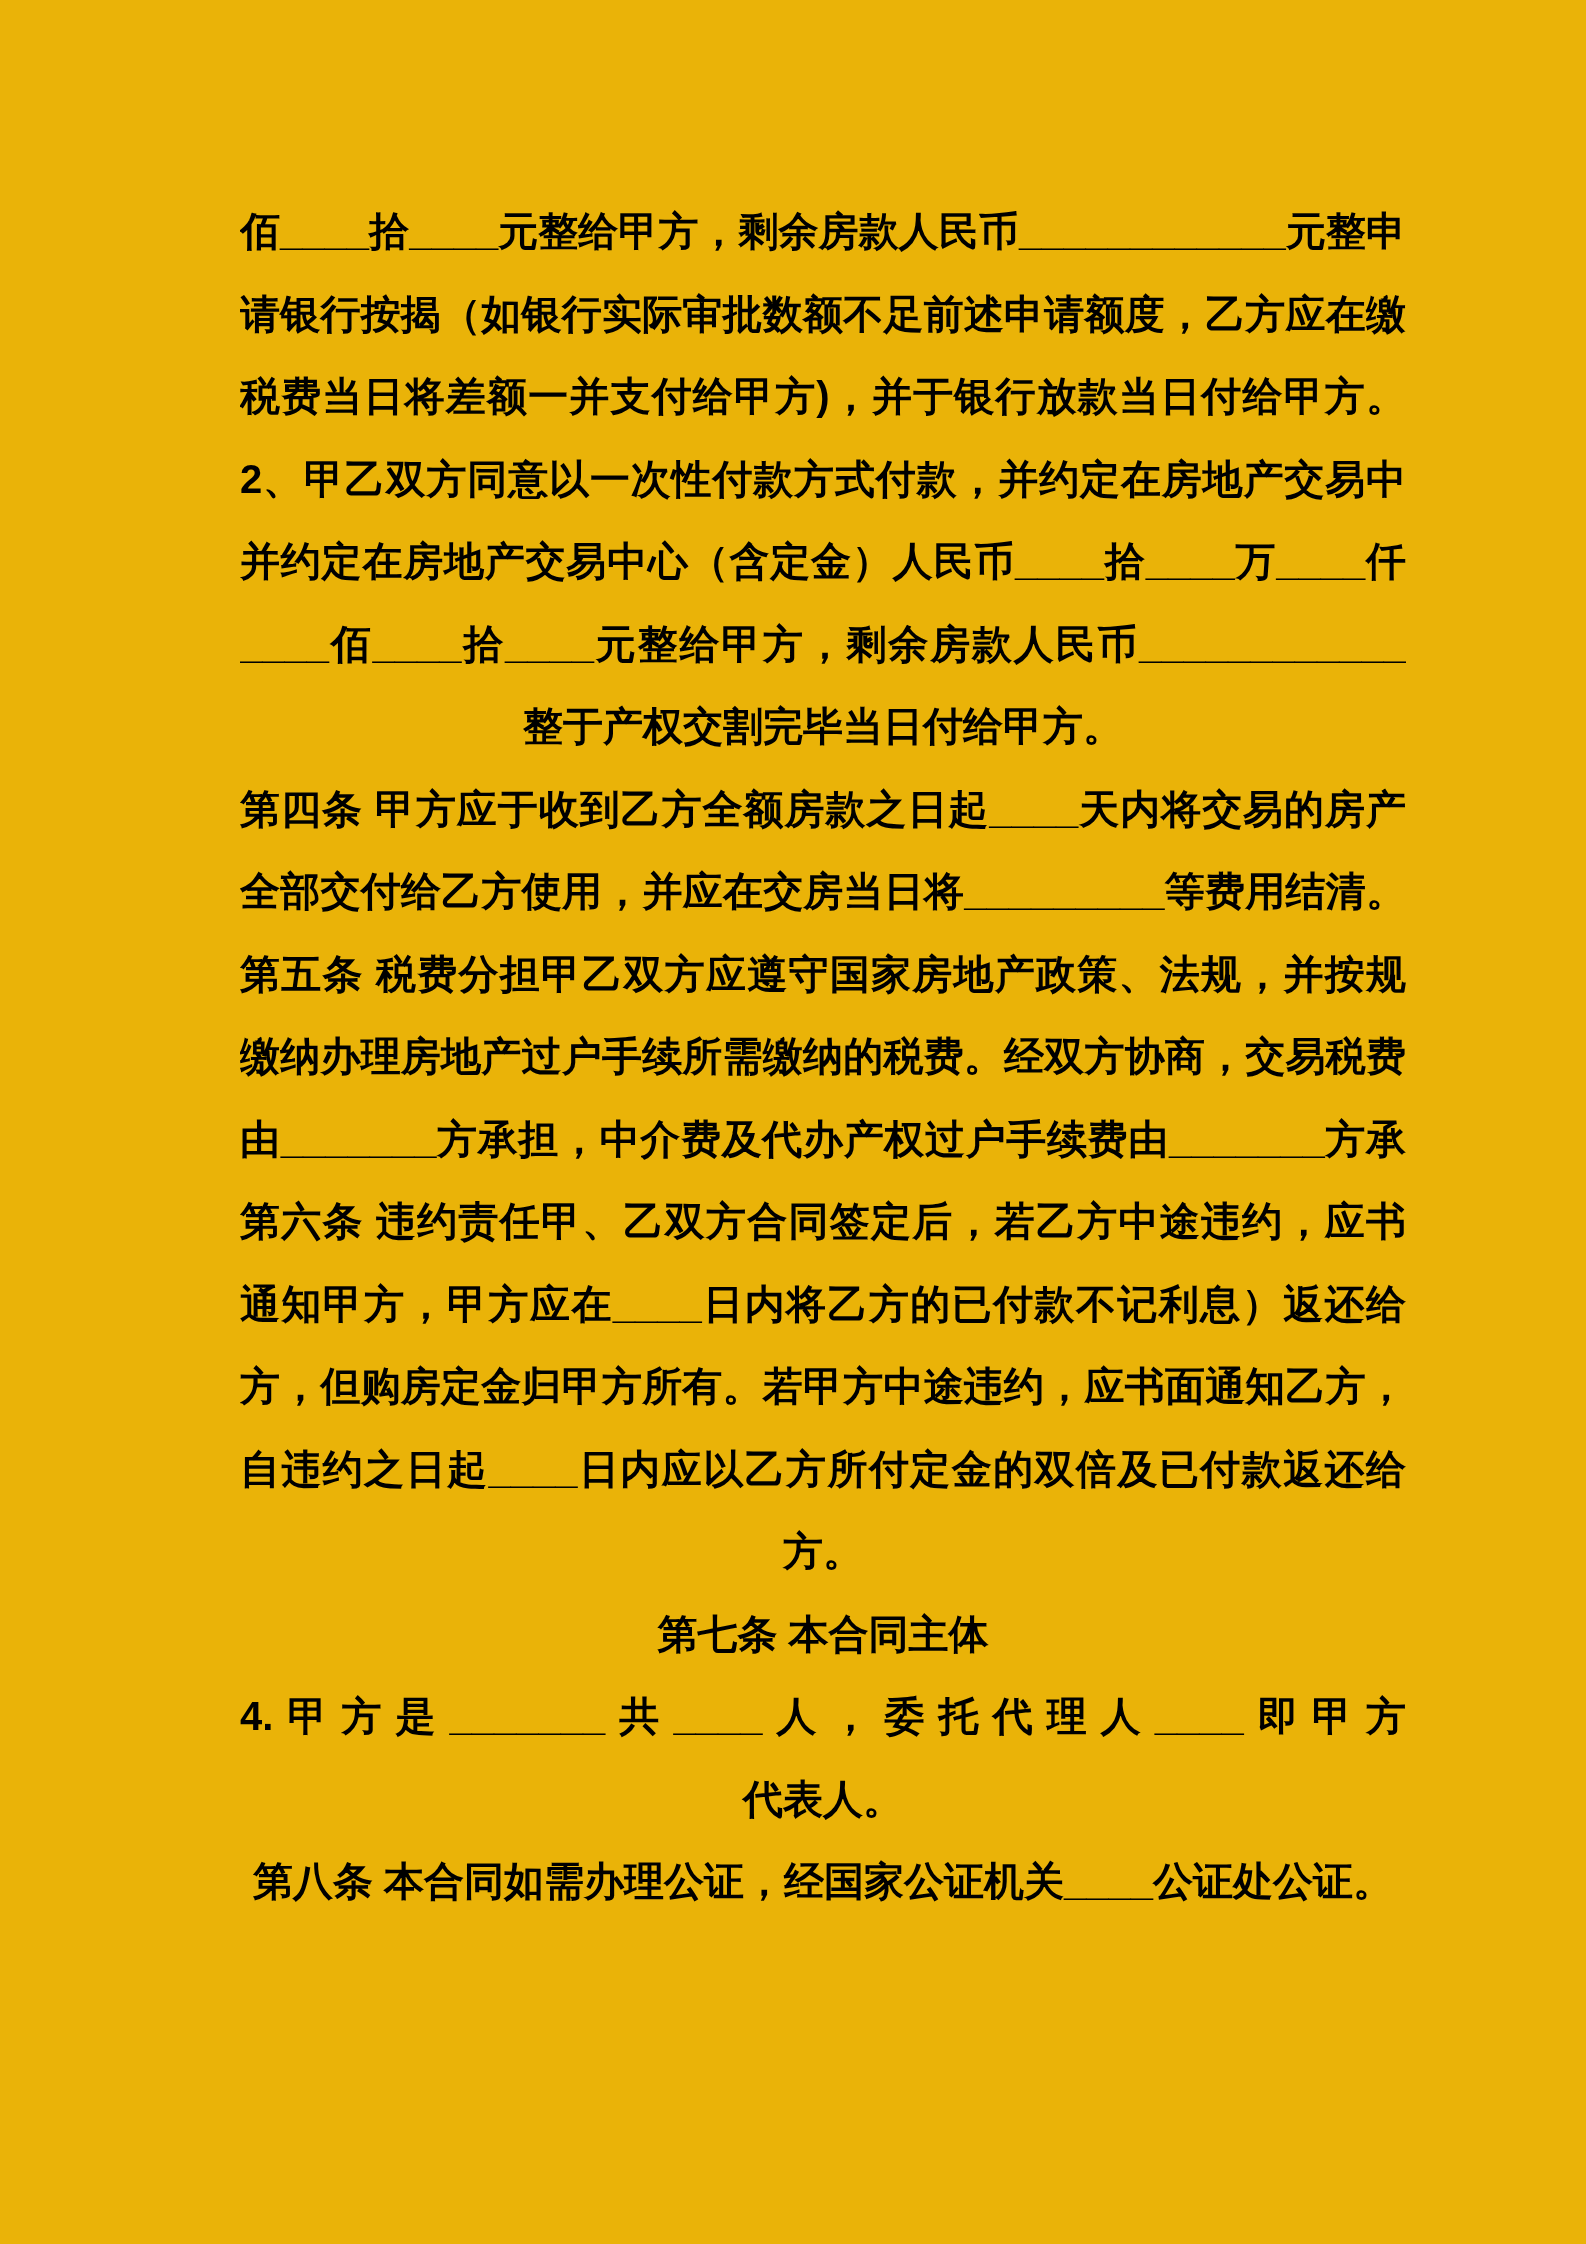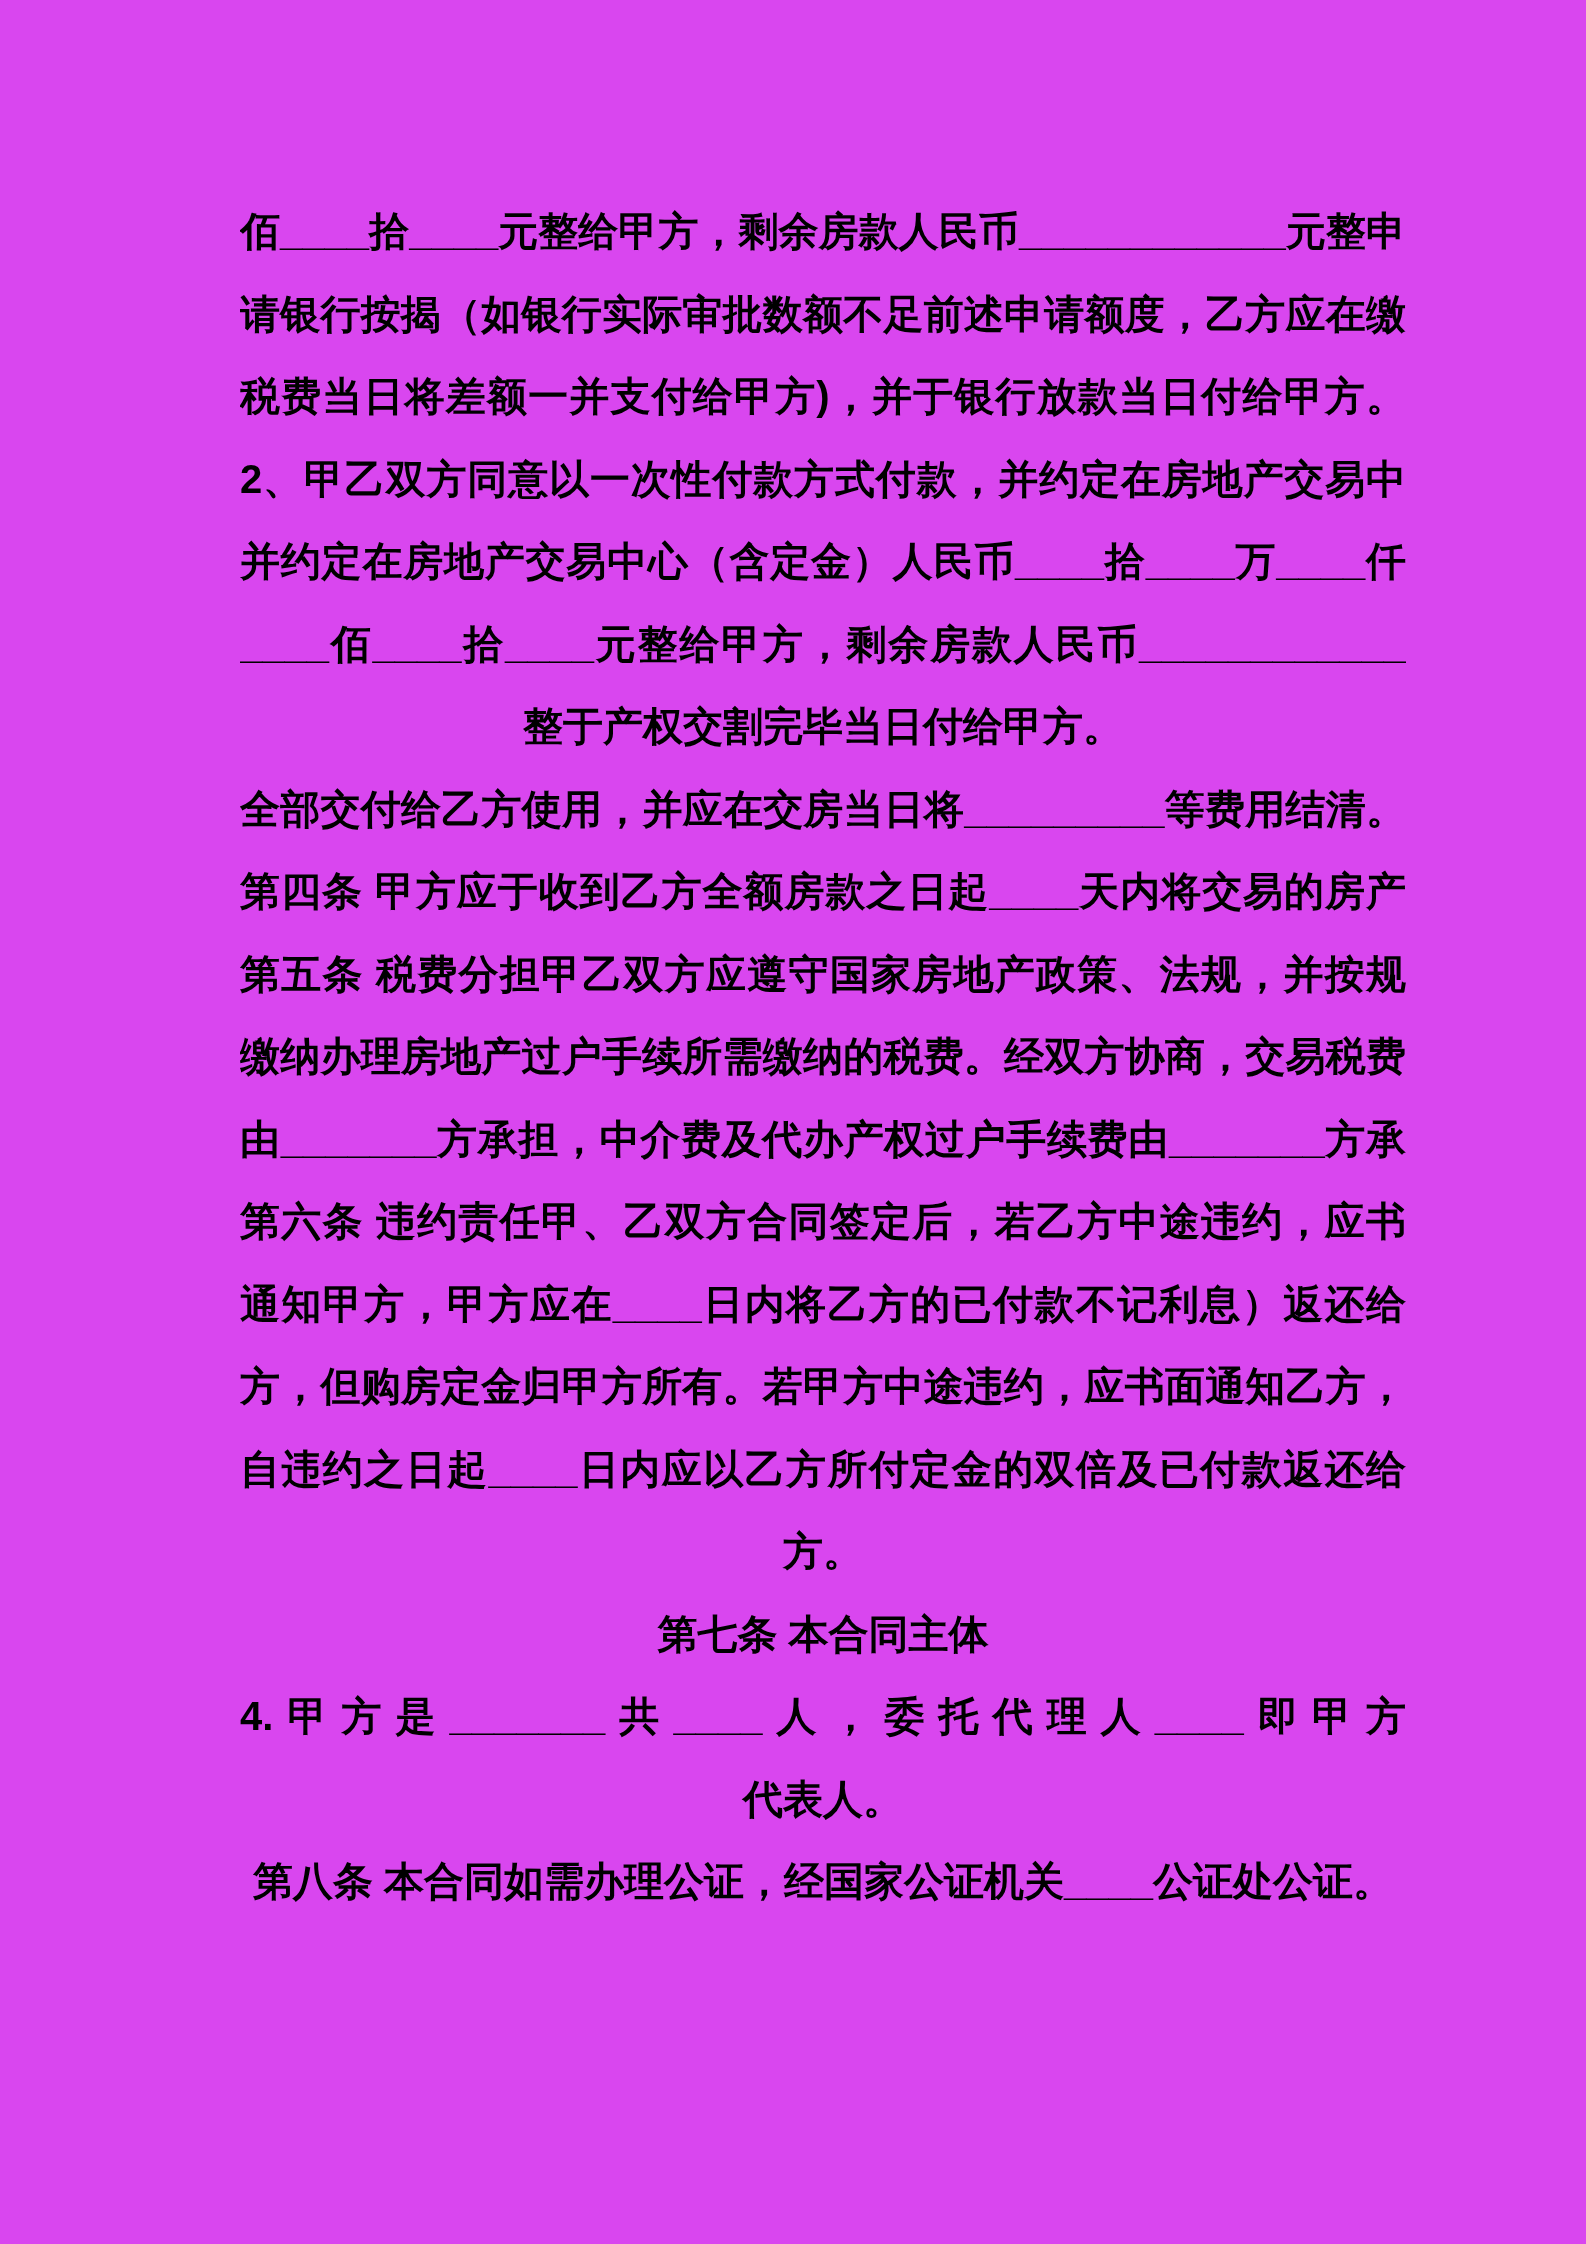--- a/index.html
+++ b/index.html
@@ -4,21 +4,21 @@
 <style>
   html, body {
     margin: 0;
     padding: 0;
     background: #ffffff;
   }
   .page {
     position: relative;
     width: 1586px;
     height: 2244px;
-    background: #d946ef;
+    background: #eab308;
     overflow: hidden;
     font-family: "Liberation Sans", "DejaVu Sans", sans-serif;
     font-weight: 700;
     color: #000000;
   }
   .textblock {
     position: absolute;
     left: 240px;
     top: 190px;
     width: 1166px;
@@ -45,22 +45,22 @@
 
 <div class="page">
   <div class="textblock">
     <div class="line j">佰____拾____元整给甲方，剩余房款人民币____________元整申</div>
     <div class="line j">请银行按揭（如银行实际审批数额不足前述申请额度，乙方应在缴交</div>
     <div class="line j">税费当日将差额一并支付给甲方)，并于银行放款当日付给甲方。</div>
     <div class="line j">2、甲乙双方同意以一次性付款方式付款，并约定在房地产交易中心</div>
     <div class="line j">并约定在房地产交易中心（含定金）人民币____拾____万____仟</div>
     <div class="line j">____佰____拾____元整给甲方，剩余房款人民币____________元</div>
     <div class="line">整于产权交割完毕当日付给甲方。</div>
+    <div class="line j">第四条 甲方应于收到乙方全额房款之日起____天内将交易的房产</div>
     <div class="line j">全部交付给乙方使用，并应在交房当日将_________等费用结清。</div>
-    <div class="line j">第四条 甲方应于收到乙方全额房款之日起____天内将交易的房产</div>
     <div class="line j">第五条 税费分担甲乙双方应遵守国家房地产政策、法规，并按规定</div>
     <div class="line j">缴纳办理房地产过户手续所需缴纳的税费。经双方协商，交易税费</div>
     <div class="line j">由_______方承担，中介费及代办产权过户手续费由_______方承担。</div>
     <div class="line j">第六条 违约责任甲、乙双方合同签定后，若乙方中途违约，应书面</div>
     <div class="line j">通知甲方，甲方应在____日内将乙方的已付款不记利息）返还给乙</div>
     <div class="line j">方，但购房定金归甲方所有。若甲方中途违约，应书面通知乙方，并</div>
     <div class="line j">自违约之日起____日内应以乙方所付定金的双倍及已付款返还给乙</div>
     <div class="line">方。</div>
     <div class="line">第七条 本合同主体</div>
     <div class="line j">4.甲方是_______共____人，委托代理人____即甲方</div>

